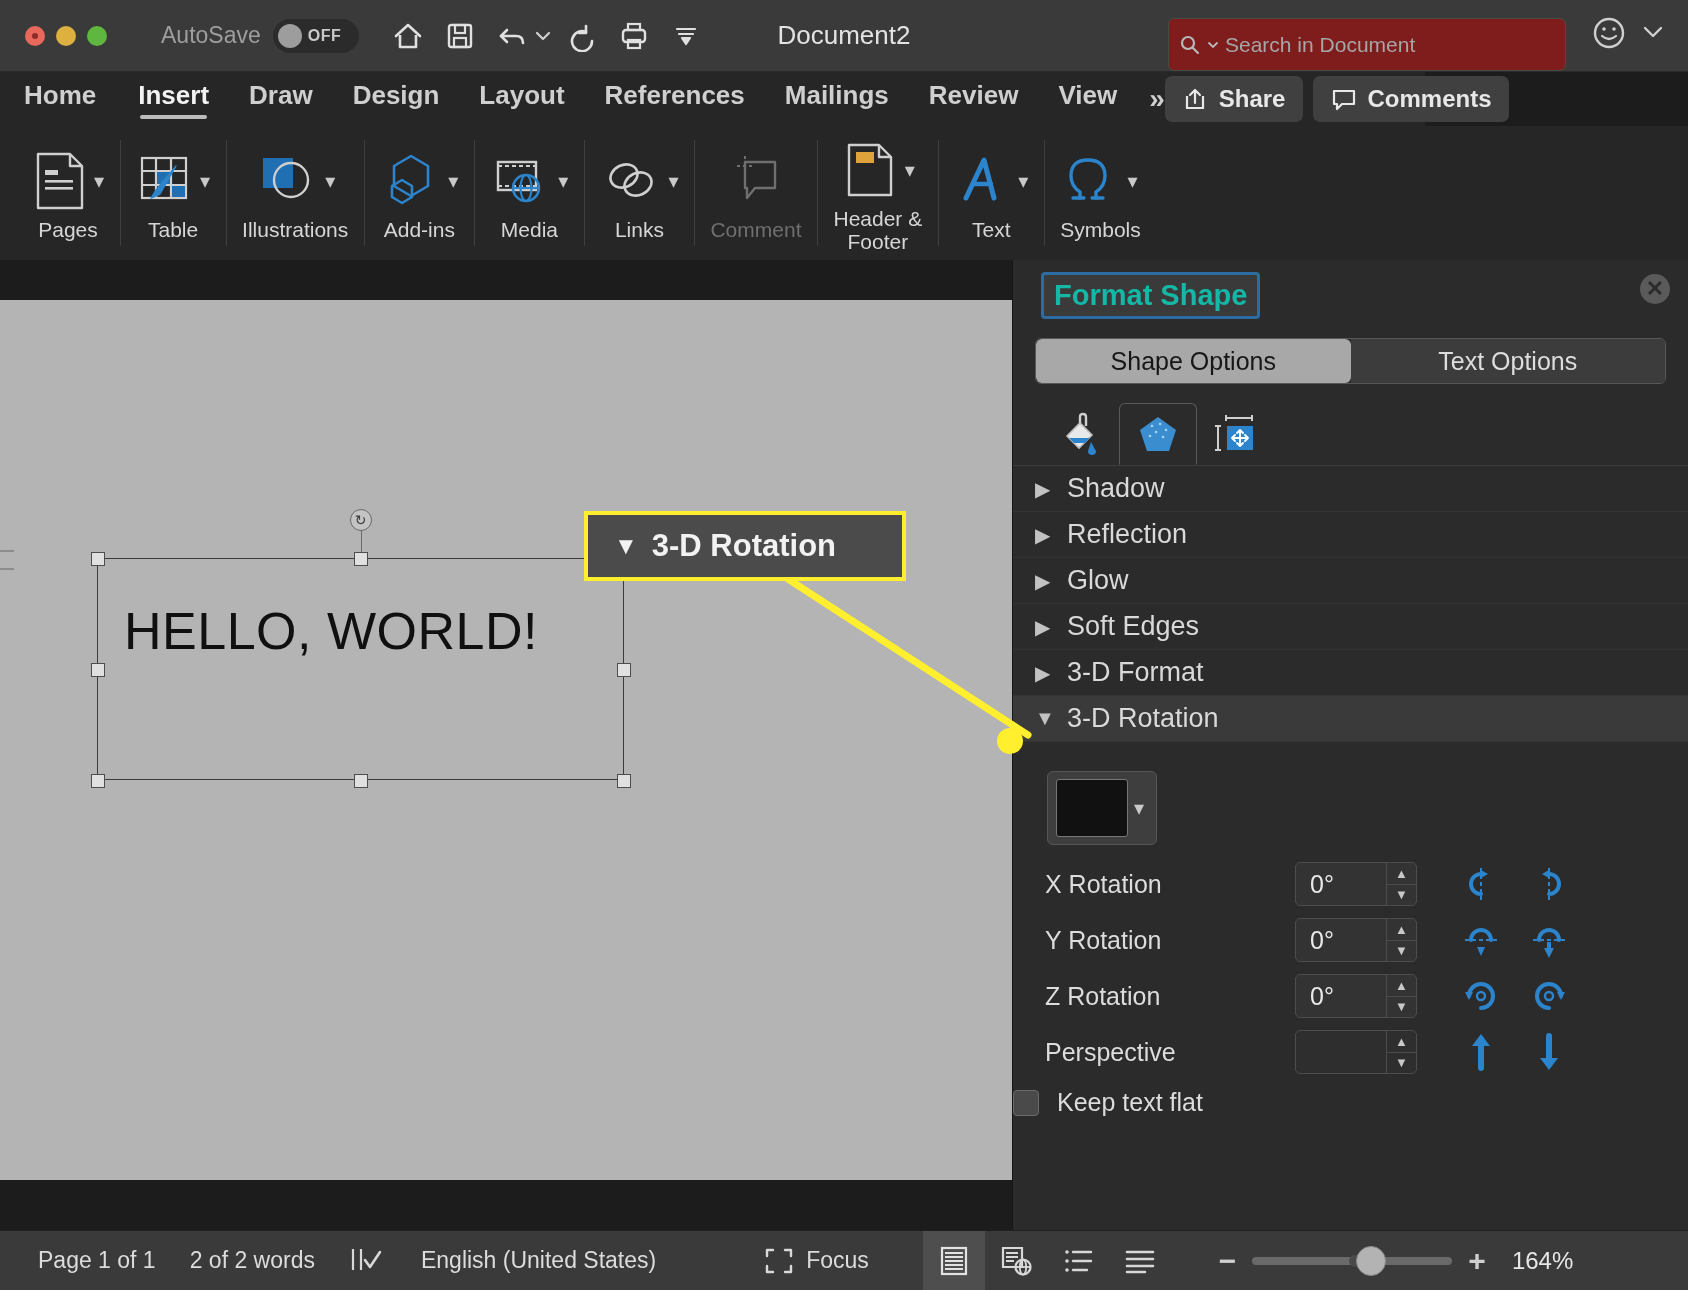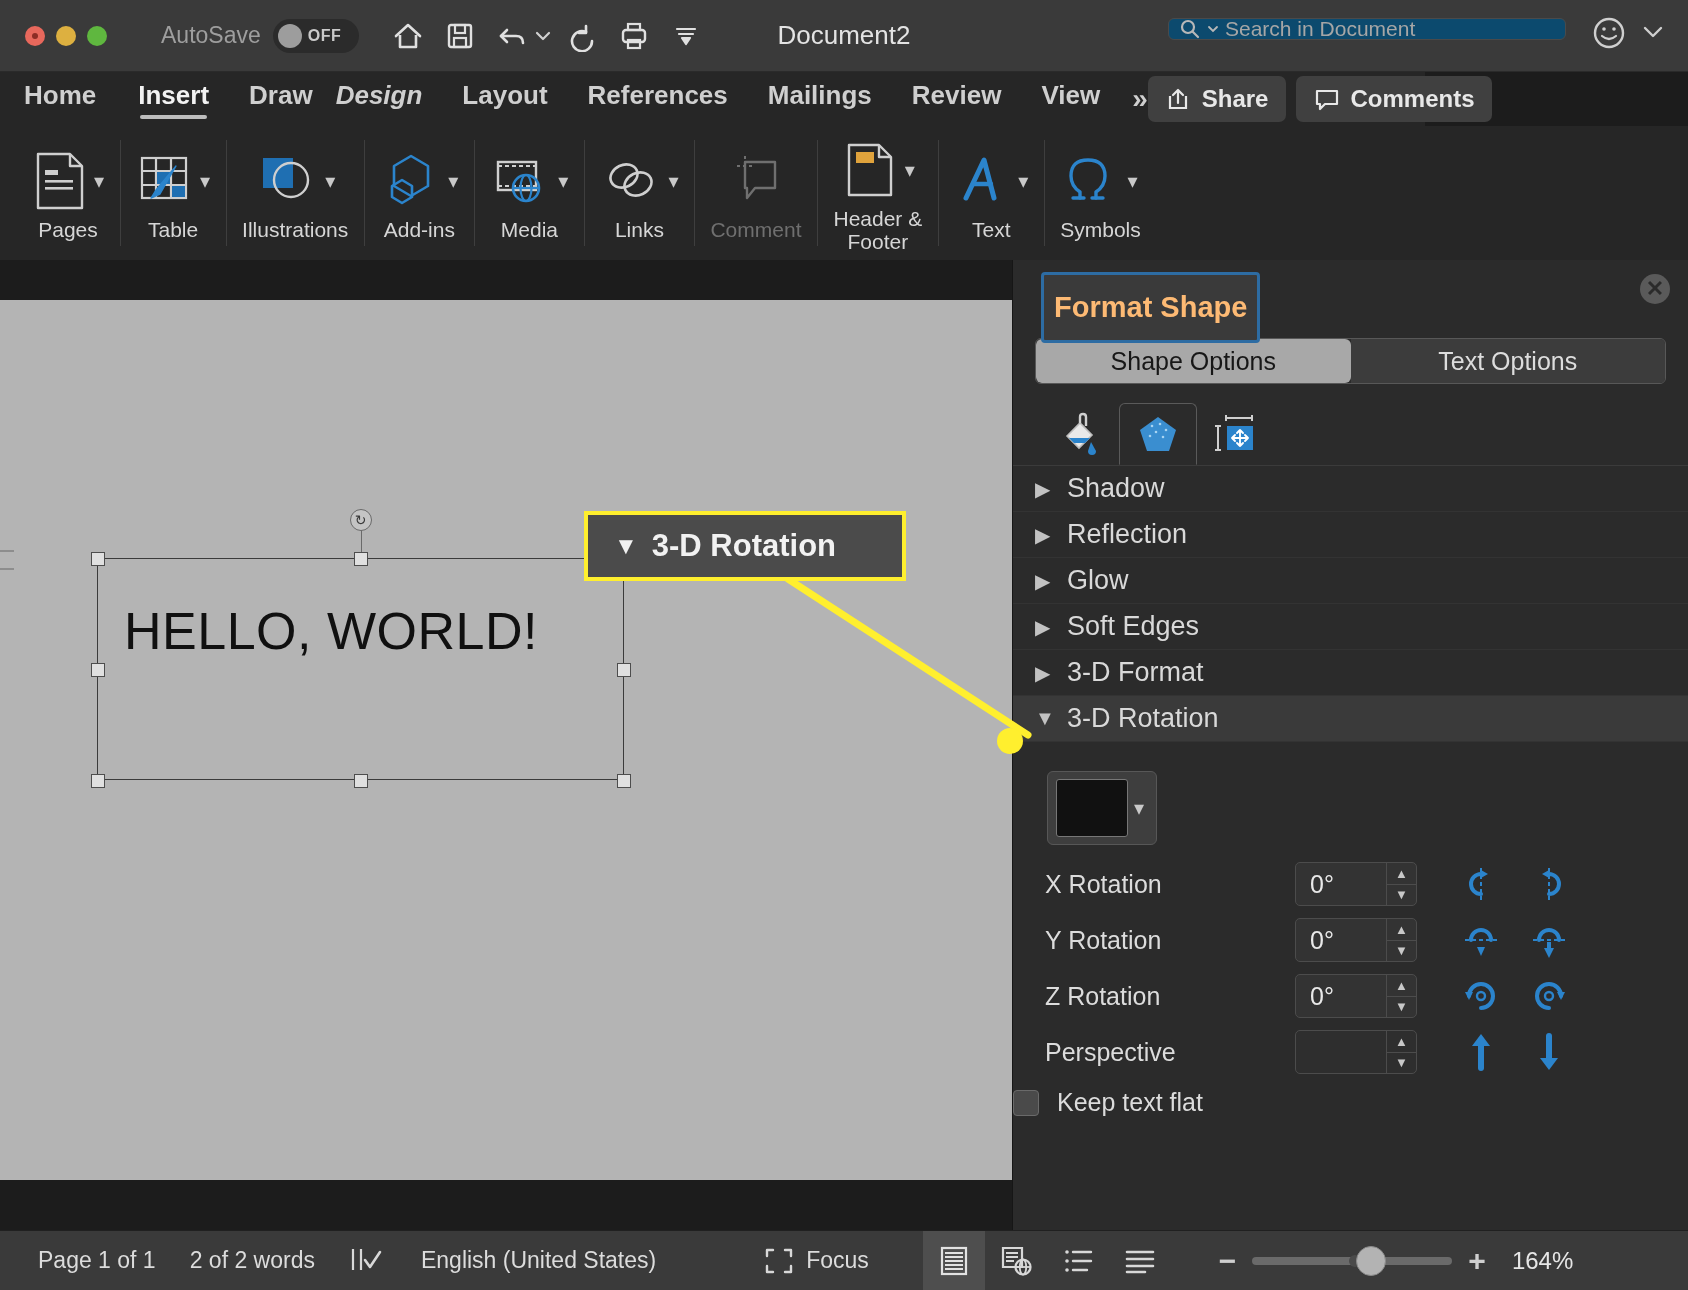--- a/index.html
+++ b/index.html
@@ -39,22 +39,22 @@
   }
   .qat-btn svg { display: block; }
   .qat-caret { width: 20px; margin-left: -8px; display:flex; align-items:center; justify-content:center;}
 
   .doctitle {
     position: absolute; left: 0; right: 0; text-align: center;
     color: #e3e3e3; font-size: 26px; pointer-events: none;
   }
 
   .searchbox {
-    position: absolute; right: 122px; top: 18px; width: 398px; height: 22px;
-    background: #0c4a6e; border: 1px solid #4a4a4a; border-radius: 6px;
+    position: absolute; right: 122px; top: 18px; width: 398px; height: 53px;
+    background: #7f1d1d; border: 1px solid #4a4a4a; border-radius: 6px;
     display: flex; align-items: center; padding: 4px 10px; gap: 6px;
   }
   .search-ph { color: #a6a6a6; font-size: 21px; }
   .smiley { position: absolute; right: 62px; top: 16px; }
   .chev-dn-tb { position: absolute; right: 24px; top: 24px; }
 
   
   .ghosttab { position: absolute; top: 0; height: 6px; background: #6d6d6d; }
 
   
@@ -156,22 +156,22 @@
   }
 
   
   .panel {
     position: absolute; left: 1012px; top: 260px; width: 676px; height: 970px;
     background: #2b2b2b; border-left: 1px solid #161616;
   }
   .panel-head { position: relative; height: 68px; }
   .panel-title {
     position: absolute; left: 28px; top: 12px;
-    color: #fdba74; font-size: 29px; font-weight: bold;
-    padding: 16px 10px; border: 3px solid #2d6ca3; border-radius: 4px;
+    color: #14b8a6; font-size: 29px; font-weight: bold;
+    padding: 4px 10px; border: 3px solid #2d6ca3; border-radius: 4px;
     background: #3a3a3a;
   }
   .panel-close {
     position: absolute; right: 18px; top: 14px; width: 30px; height: 30px;
     border-radius: 50%; background: #5a5a5a;
     display: flex; align-items: center; justify-content: center;
     color: #2b2b2b; font-size: 22px; font-weight: bold;
   }
   .segctl {
     margin: 10px 22px 0 22px; height: 46px; display: flex;
@@ -357,21 +357,21 @@
       <svg width="22" height="16" viewBox="0 0 22 16">
           <path d="M3 4 L11 12 L19 4" fill="none" stroke="#cfcfcf" stroke-width="2.4" stroke-linecap="round" stroke-linejoin="round"></path>
         </svg>
     </div>
   </div>
 
   <div class="ribbontabs">
     <div class="rtab" style="margin-left:24px;">Home</div>
     <div class="rtab active" style="margin-left:42px;">Insert</div>
     <div class="rtab" style="margin-left:40px;">Draw</div>
-    <div class="rtab" style="margin-left:23px;font-style:italic;">Design</div>
+    <div class="rtab" style="margin-left:40px;">Design</div>
     <div class="rtab" style="margin-left:40px;">Layout</div>
     <div class="rtab" style="margin-left:40px;">References</div>
     <div class="rtab" style="margin-left:40px;">Mailings</div>
     <div class="rtab" style="margin-left:40px;">Review</div>
     <div class="rtab" style="margin-left:40px;">View</div>
     <div class="chevrons" style="margin-left:32px;">»</div>
 
     <div class="ribbon-right">
       <div class="pillbtn">
         <svg width="26" height="26" viewBox="0 0 26 26">

